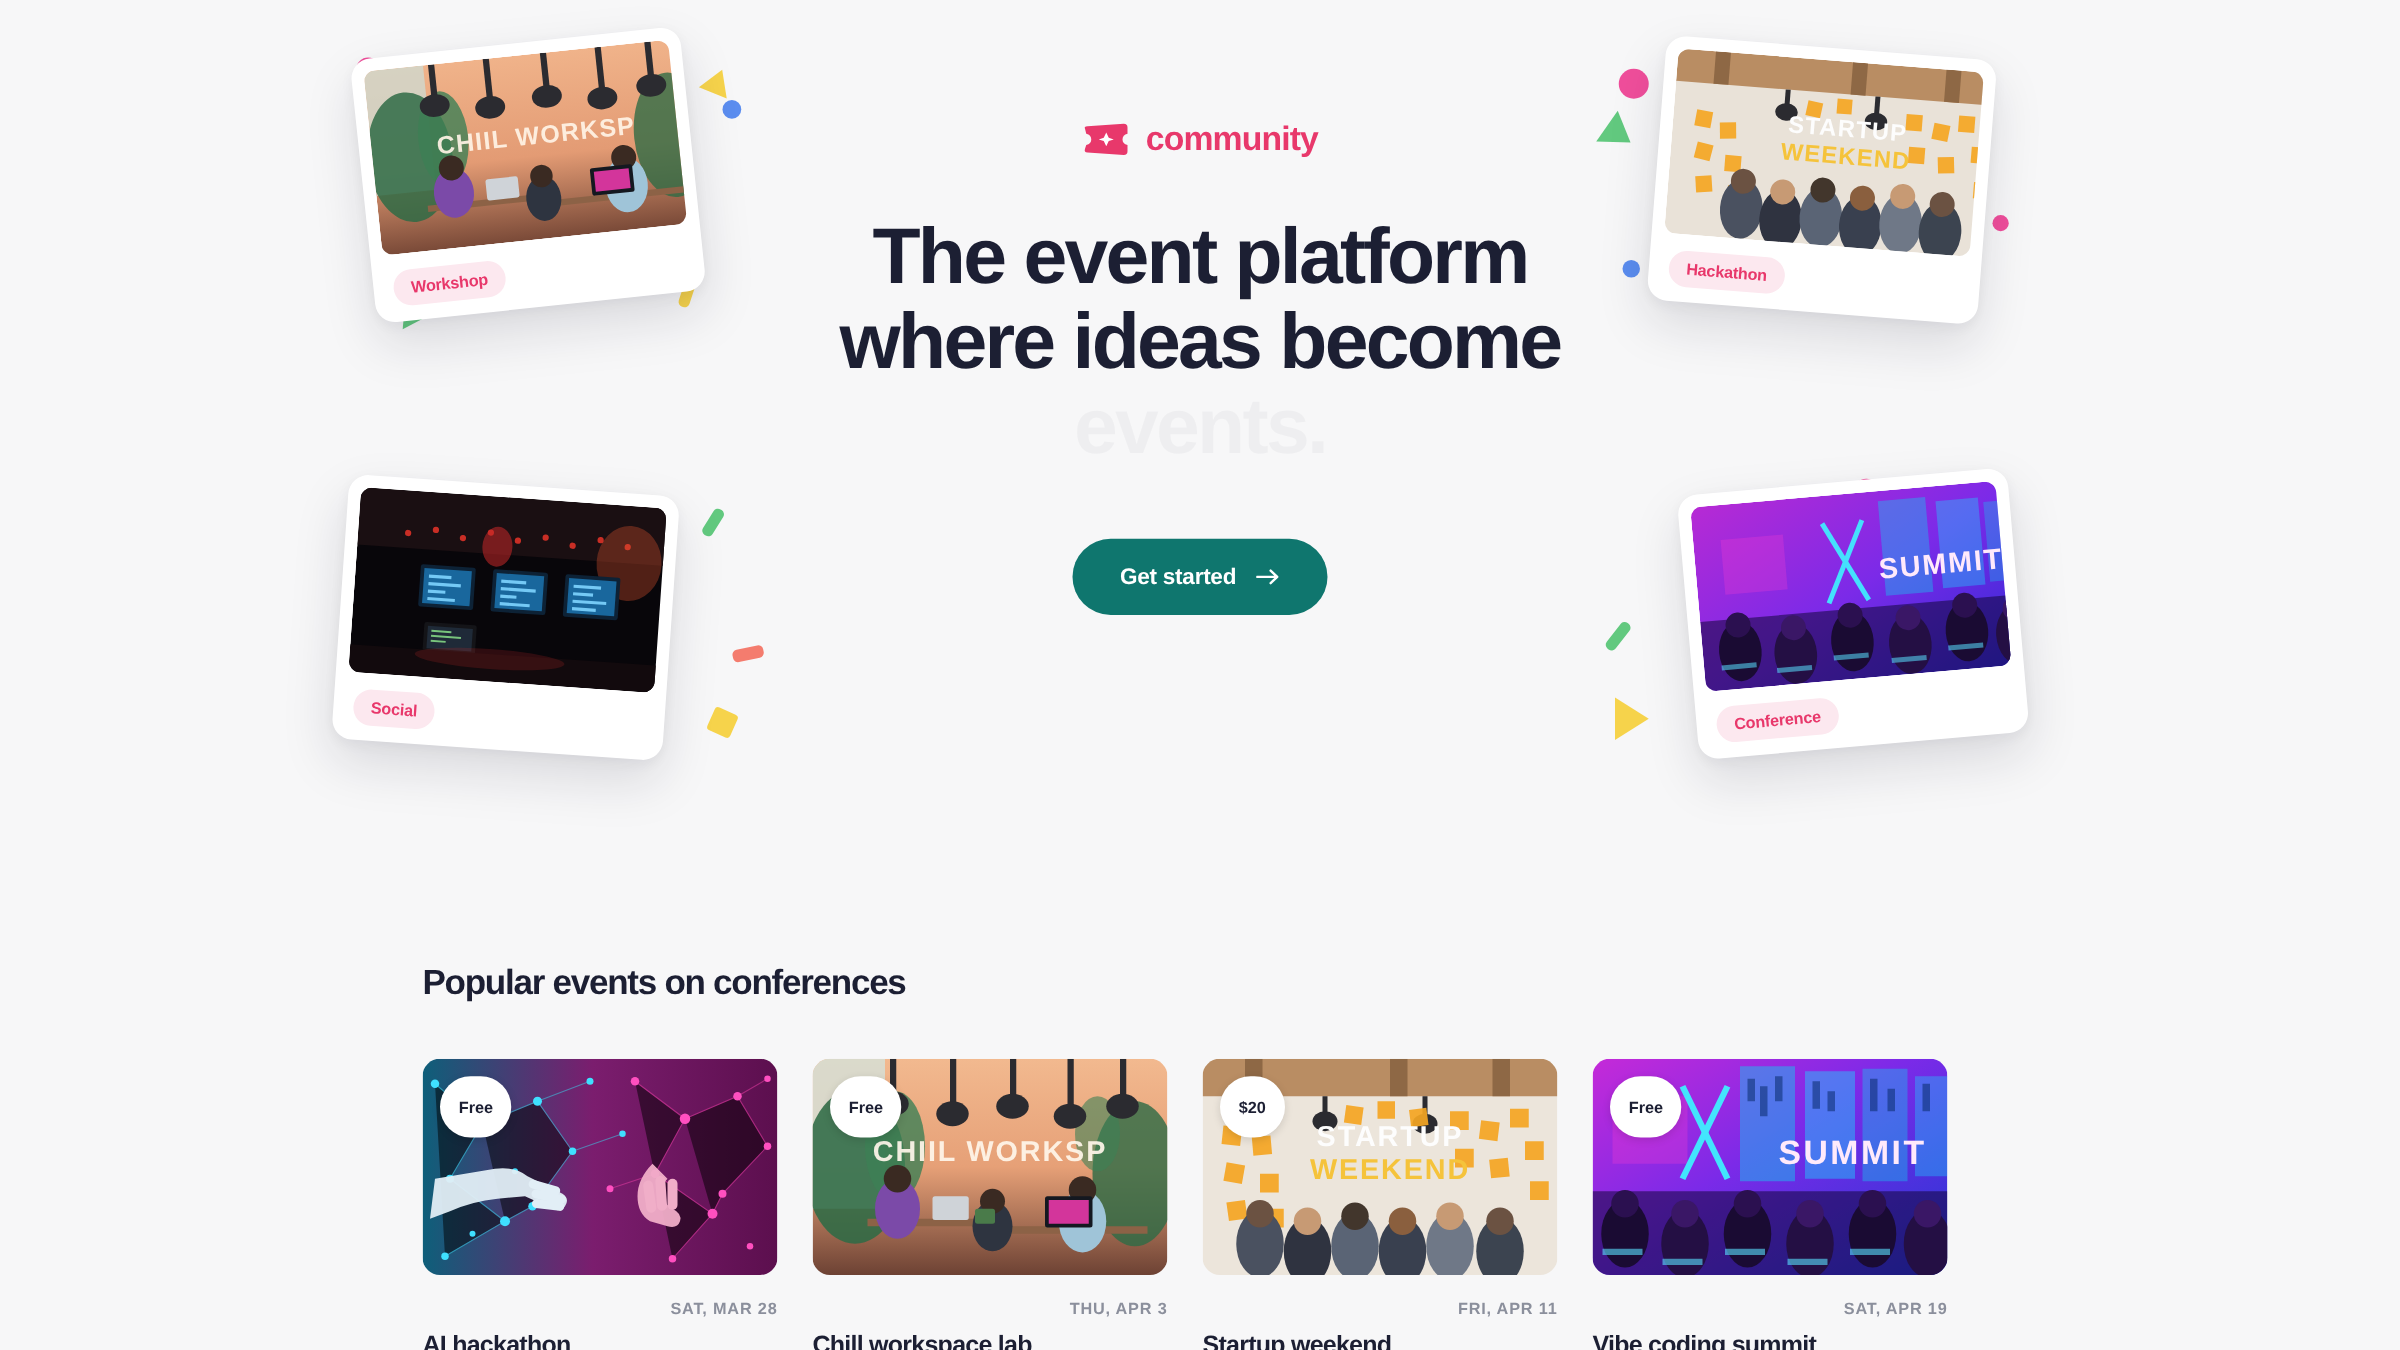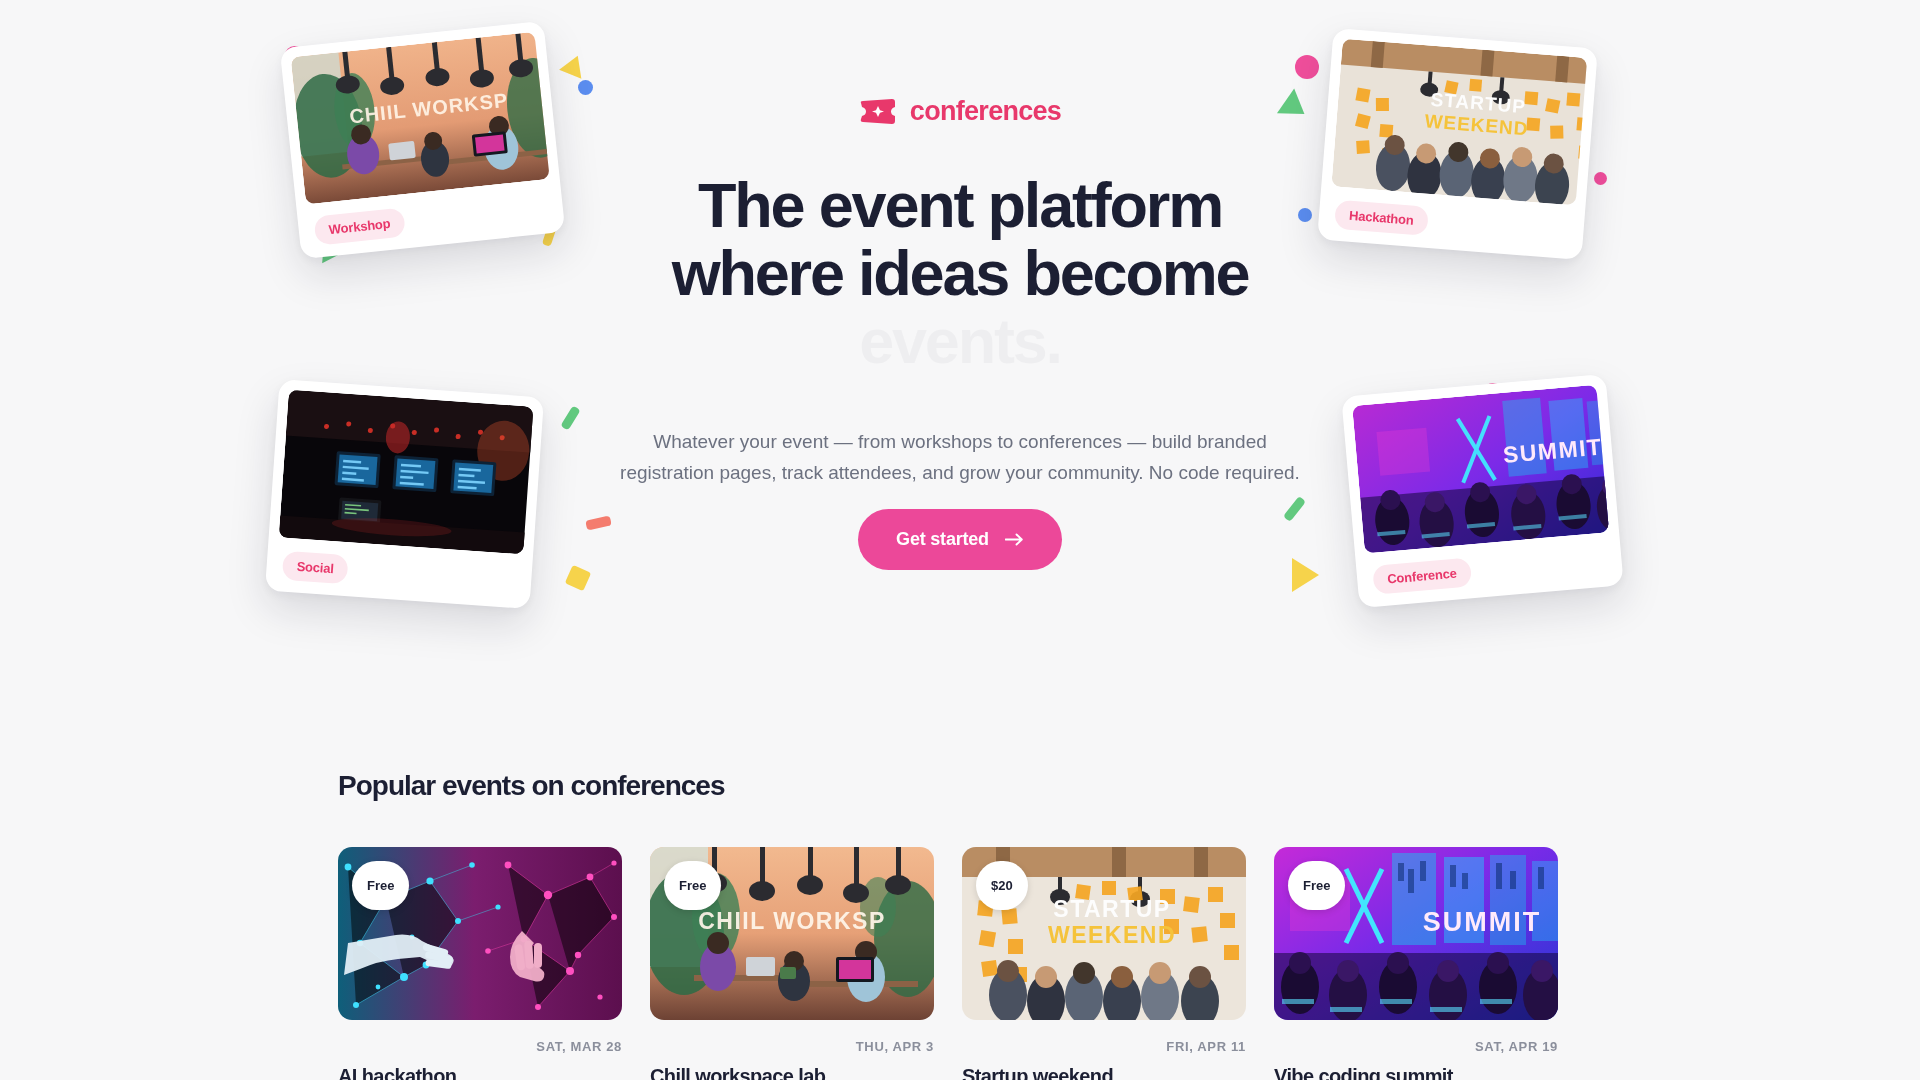--- a/index.html
+++ b/index.html
@@ -30,22 +30,22 @@
   .headline {
     font-size:63px; line-height:1.08; font-weight:800;
     color:#1c1f33; letter-spacing:-2.2px;
   }
   .headline .line3 { display:block; color:#1c1f33; opacity:0.035; }
   .subhead {
     margin-top:52px; font-size:19px; line-height:1.62;
     color:#6c7180; font-weight:400; padding:0 28px;
   }
   .cta {
-    margin-top:20px; display:inline-flex; align-items:center; gap:16px;
-    background:#ec4899; color:#fff; border:none;
+    margin-top:56px; display:inline-flex; align-items:center; gap:16px;
+    background:#0f766e; color:#fff; border:none;
     padding:20px 38px; border-radius:999px; cursor:pointer;
     font-size:18px; font-weight:700; font-family:inherit;
     letter-spacing:-0.2px;
   }
   .cta-arrow { width:19px; height:13px; display:block; }
 
   
   .photo-card {
     position:absolute; background:#fff; border-radius:16px;
     padding:10px 10px 0 10px;
@@ -339,30 +339,29 @@
     </div>
 
     <div class="hero-center">
       <div class="brand">
         <span class="brand-mark">
           <svg viewBox="0 0 38 27" width="38" height="27">
             <path d="M2 5 Q1 3 4 3 L33 1 Q36 1 36 4 L36 9 Q32 10 32 13.5 Q32 17 36 18 L36 23 Q36 26 33 26 L4 24 Q1 24 2 21 L3 18 Q7 17 7 13.5 Q7 10 3 9 Z" fill="#e8386b"></path>
             <path d="M19 8 L21 12.2 L25 13.5 L21 14.8 L19 19 L17 14.8 L13 13.5 L17 12.2 Z" fill="#ffffff"></path>
           </svg>
         </span>
-        <span class="brand-name">conferences</span>
+        <span class="brand-name">community</span>
       </div>
 
       <h1 class="headline">
         <span>The event platform</span><br>
         <span>where ideas become</span>
         <span class="line3">events.</span>
       </h1>
 
-      <p class="subhead">Whatever your event — from workshops to conferences — build branded registration pages, track attendees, and grow your community. No code required.</p>
 
       <button class="cta">
         <span>Get started</span>
         <span class="cta-arrow">
           <svg viewBox="0 0 19 13" width="19" height="13">
             <path d="M0.5 6.5 H16.5 M11.5 1.5 L16.8 6.5 L11.5 11.5" stroke="#ffffff" stroke-width="1.9" fill="none" stroke-linecap="round" stroke-linejoin="round"></path>
           </svg>
         </span>
       </button>
     </div>

